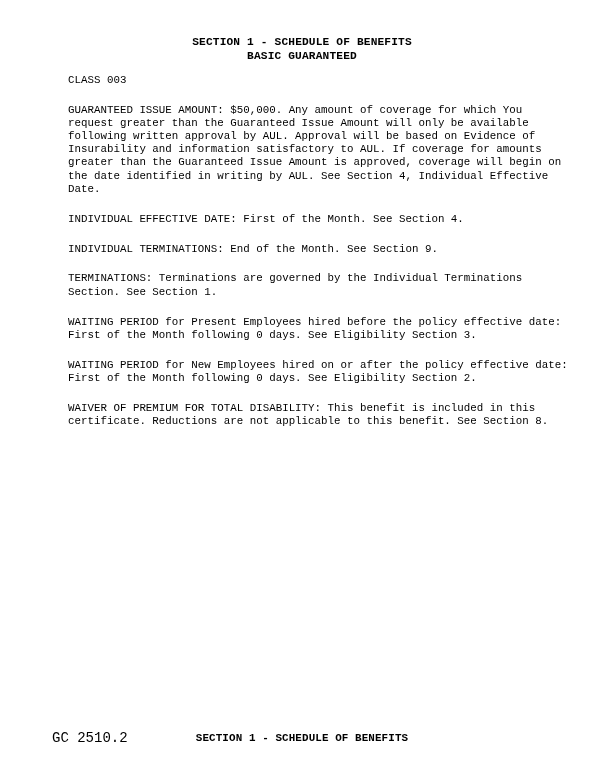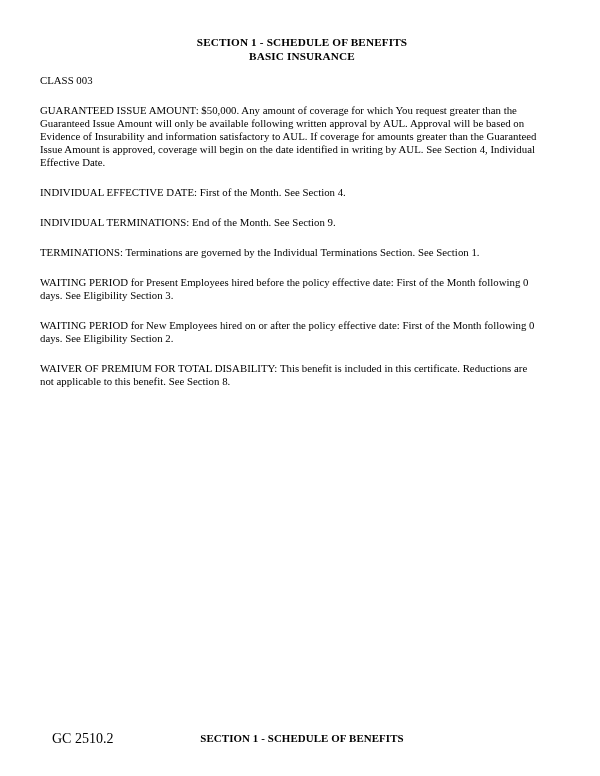--- a/index.html
+++ b/index.html
@@ -15,39 +15,40 @@
     color: #000000;
     -webkit-font-smoothing: antialiased;
   }
   .page {
     position: absolute;
     left: 0;
     top: 0;
     width: 600px;
     height: 776px;
     overflow: hidden;
+    font-family: Liberation Mono, monospace;
   }
   
   .doc-header {
     position: absolute;
     left: 52px;
     top: 36px;
     width: 500px;
     text-align: center;
   }
   .doc-header .title-line {
     font-size: 11.2px;
     font-weight: bold;
     line-height: 13.5px;
     letter-spacing: 0.15px;
   }
   
   .doc-body {
     position: absolute;
-    left: 40px;
+    left: 68px;
     top: 74px;
     width: 501px;
   }
   .para {
     font-size: 10.8px;
     line-height: 13.2px;
     text-align: left;
     margin: 0 0 16.7px 0;
     letter-spacing: 0.01px;
   }
@@ -86,21 +87,21 @@
     white-space: nowrap;
   }
 </style>
 </head>
 <body>
 
 <div class="page">
 
   <div class="doc-header">
     <div class="title-line">SECTION 1 - SCHEDULE OF BENEFITS</div>
-    <div class="title-line">BASIC INSURANCE</div>
+    <div class="title-line">BASIC GUARANTEED</div>
   </div>
 
   <div class="doc-body">
     <p class="para class-line">CLASS 003</p>
     <p class="para">GUARANTEED ISSUE AMOUNT: $50,000. Any amount of coverage for which You request greater than the Guaranteed Issue Amount will only be available following written approval by AUL. Approval will be based on Evidence of Insurability and information satisfactory to AUL. If coverage for amounts greater than the Guaranteed Issue Amount is approved, coverage will begin on the date identified in writing by AUL. See Section 4, Individual Effective Date.</p>
     <p class="para">INDIVIDUAL EFFECTIVE DATE: First of the Month. See Section 4.</p>
     <p class="para">INDIVIDUAL TERMINATIONS: End of the Month. See Section 9.</p>
     <p class="para">TERMINATIONS: Terminations are governed by the Individual Terminations Section. See Section 1.</p>
     <p class="para">WAITING PERIOD for Present Employees hired before the policy effective date: First of the Month following 0 days. See Eligibility Section 3.</p>
     <p class="para">WAITING PERIOD for New Employees hired on or after the policy effective date: First of the Month following 0 days. See Eligibility Section 2.</p>

